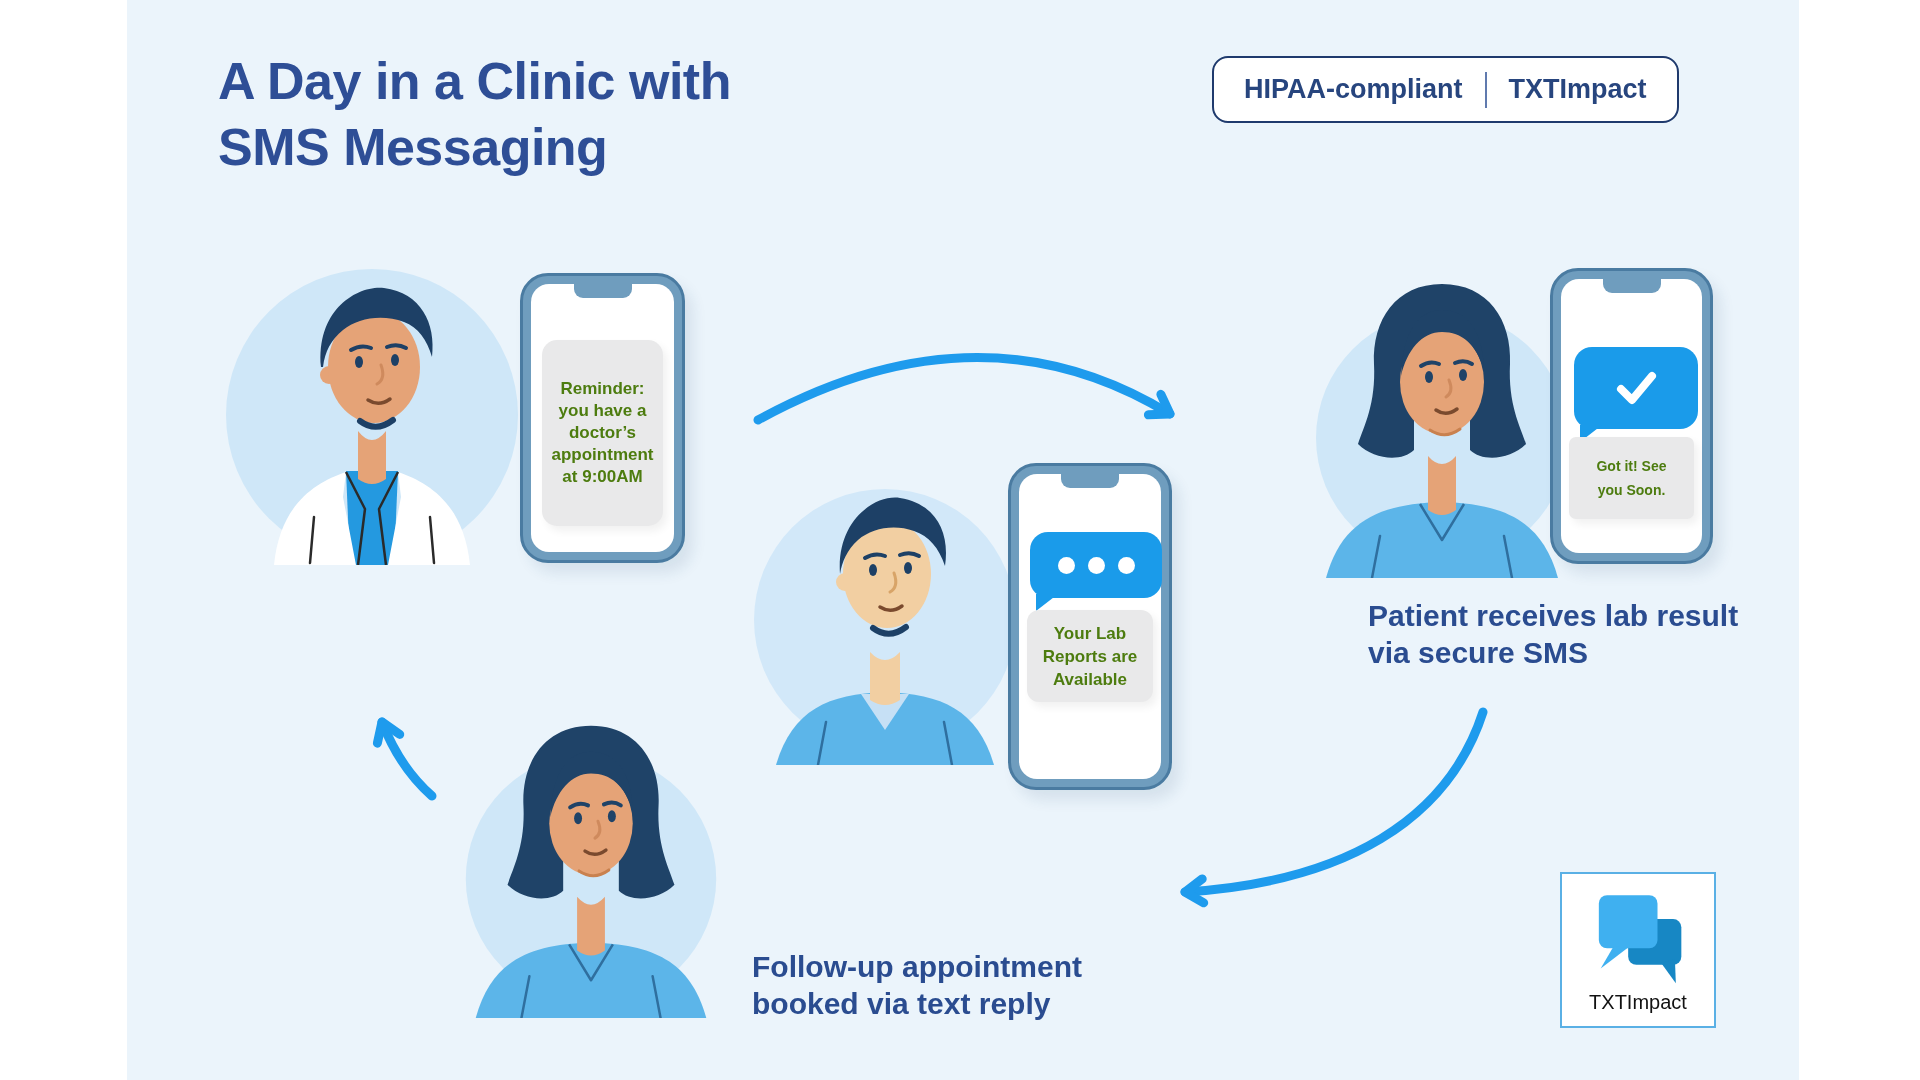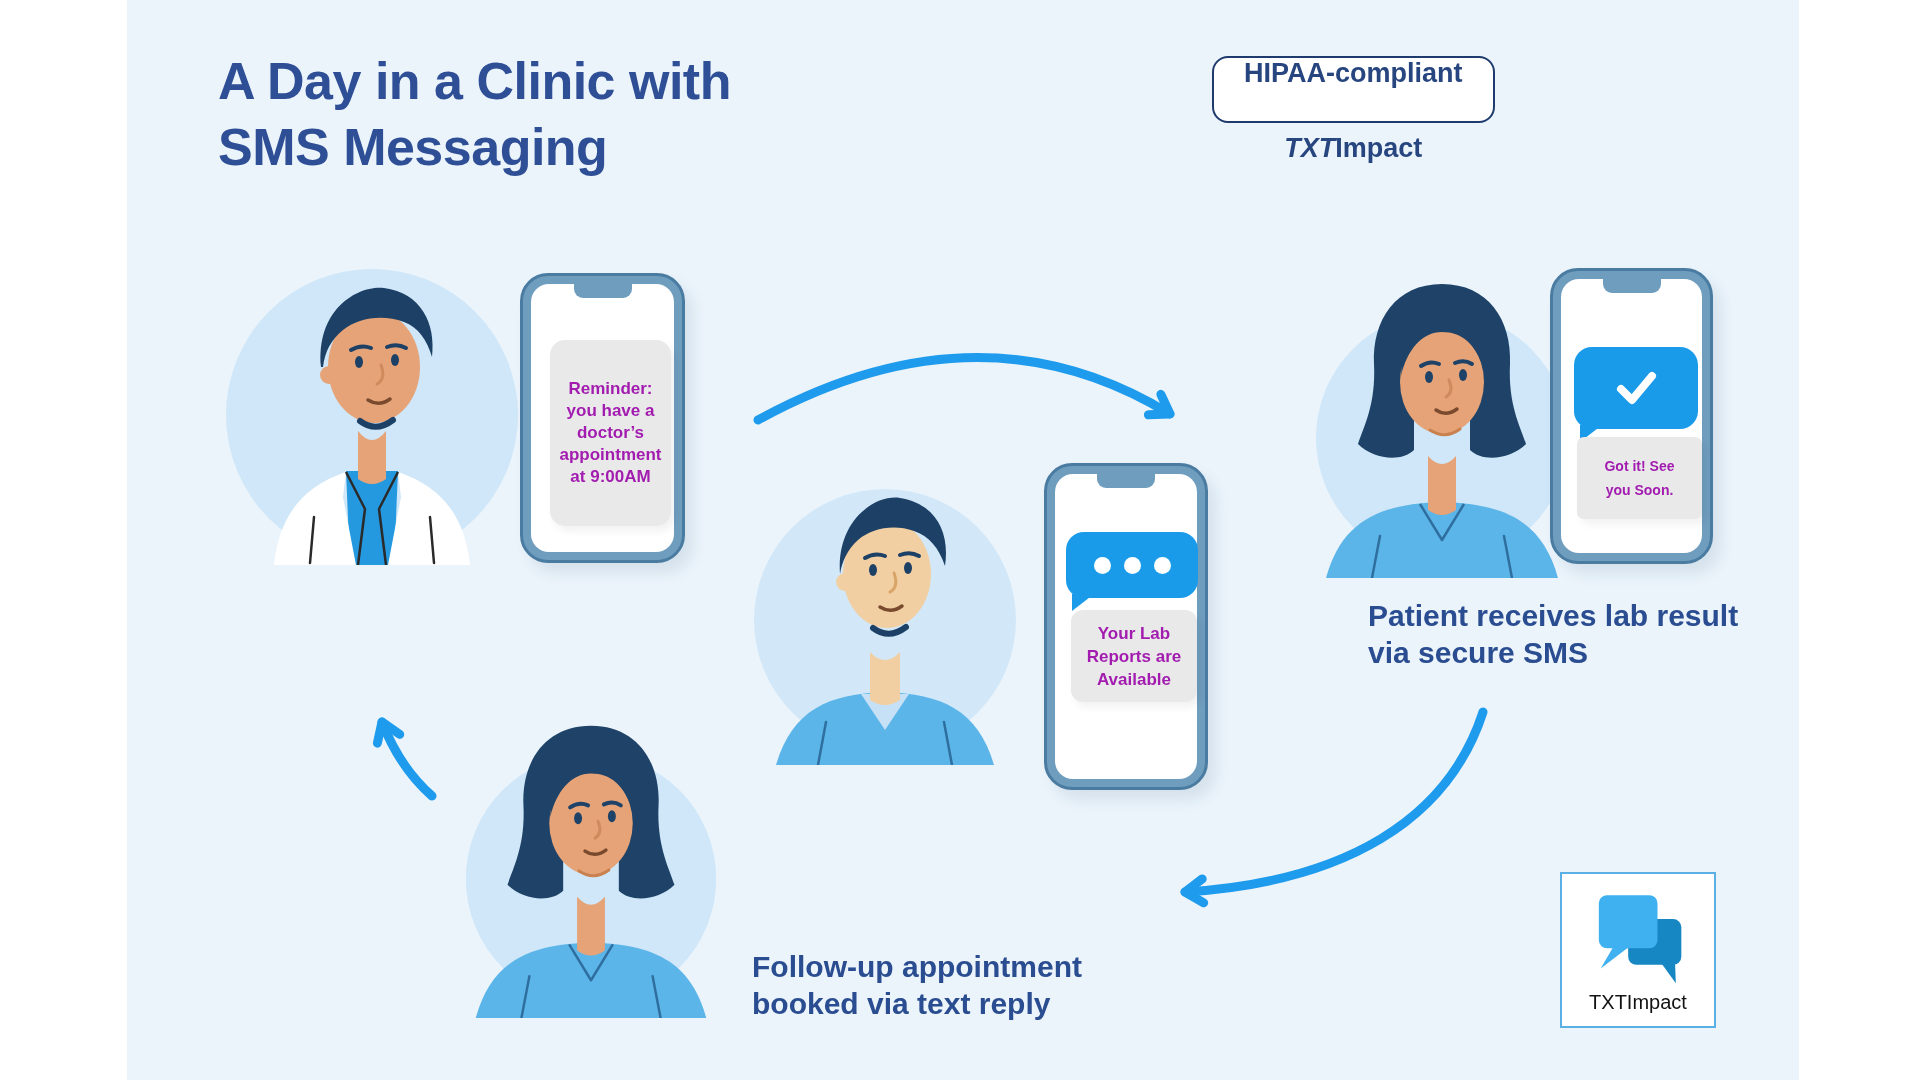--- a/index.html
+++ b/index.html
@@ -4,51 +4,51 @@
 <style>
   * { margin:0; padding:0; box-sizing:border-box; }
   html,body { width:1920px; height:1080px; background:#ffffff; font-family:"Liberation Sans", sans-serif; }
   #canvas { position:relative; width:1920px; height:1080px; background:#ffffff; overflow:hidden;border-radius:15px; }
   #panel { position:absolute; left:127px; top:0; width:1672px; height:1080px; background:#ebf4fb; }
 
   .title { position:absolute; left:218px; top:48px; font-size:52px; line-height:66px; font-weight:800;
            color:#2e4e96; white-space:pre-line; letter-spacing:-0.5px; }
 
   .badge { position:absolute; left:1212px; top:56px; height:67px; display:flex; align-items:center; gap:22px;
-           padding:0 30px; background:#ffffff; border:2.5px solid #1f3a6d; border-radius:16px;flex-direction:column; }
+           padding:12px 30px; background:#ffffff; border:2.5px solid #1f3a6d; border-radius:16px; }
   .badge .hipaa { font-size:27px; font-weight:700; color:#27457e; }
   .badge .divider { width:2px; height:36px; background:#2b4d93; opacity:.75; }
   .badge .brand { font-size:27px; color:#27457e; }
-  .badge .brand b { font-weight:800;font-style:italic; }
+  .badge .brand b { font-weight:800; }
   .badge .brand span.rest { font-weight:600; }
 
   .caption { position:absolute; font-size:30px; line-height:37px; font-weight:800; color:#2a4c90; white-space:pre-line; }
   #caption1 { left:220px; top:597px; }
   #caption2 { left:773px; top:790px; }
   #caption3 { left:1368px; top:597px; }
   #caption4 { left:752px; top:926px;margin-top:22px; }
 
   .person { position:absolute; }
   #person1 { left:222px; top:255px; width:300px; height:310px; }
   #person2 { left:748px; top:470px; width:275px; height:295px; }
   #person3 { left:1310px; top:258px; width:265px; height:320px; }
   #person4 { left:438px; top:700px; width:307px; height:318px; }
 
   .phone { position:absolute; background:#6f9dbe; border:3px solid #4a7ba1; border-radius:28px;
            box-shadow:8px 10px 14px rgba(30,70,110,0.10); }
   #phone1 { left:520px; top:273px; width:165px; height:290px; }
-  #phone2 { left:1044px; top:463px; width:164px; height:327px; }
+  #phone2 { left:1008px; top:463px; width:164px; height:327px; }
   #phone3 { left:1550px; top:268px; width:163px; height:296px; }
   .screen { position:absolute; inset:8px; background:#ffffff; border-radius:18px; overflow:visible; }
   .notch { position:absolute; top:-1px; left:50%; transform:translateX(-50%); width:58px; height:15px;
            background:#6f9dbe; border-radius:0 0 9px 9px; }
 
   .gray-bubble { position:absolute; background:#e9e9ea; display:flex; align-items:center; justify-content:center;
-                 text-align:center; color:#a21caf; font-weight:700; white-space:pre-line;
-                 box-shadow:4px 5px 9px rgba(0,0,0,0.06);margin-left:8px; }
+                 text-align:center; color:#4d7c0f; font-weight:700; white-space:pre-line;
+                 box-shadow:4px 5px 9px rgba(0,0,0,0.06); }
   #msg1 { left:11px; top:56px; width:calc(100% - 22px); height:186px; border-radius:15px; font-size:17px; line-height:22px; }
   #msg2 { left:8px; top:136px; width:calc(100% - 16px); height:92px; border-radius:12px; font-size:17px; line-height:23px; }
   #msg3 { left:8px; top:158px; width:calc(100% - 16px); height:82px; border-radius:7px; font-size:14px; line-height:24px; }
 
   .blue-bubble { position:absolute; background:#1a9bea; border-radius:18px; display:flex; align-items:center; justify-content:center; }
   #bubble2 { left:11px; top:58px; width:132px; height:66px; }
   #bubble3 { left:13px; top:68px; width:124px; height:82px; }
   .blue-bubble .tail { position:absolute; left:6px; bottom:-13px; width:0; height:0;
                        border-top:17px solid #1a9bea; border-right:22px solid transparent; }
   .dots { display:flex; gap:13px; }

